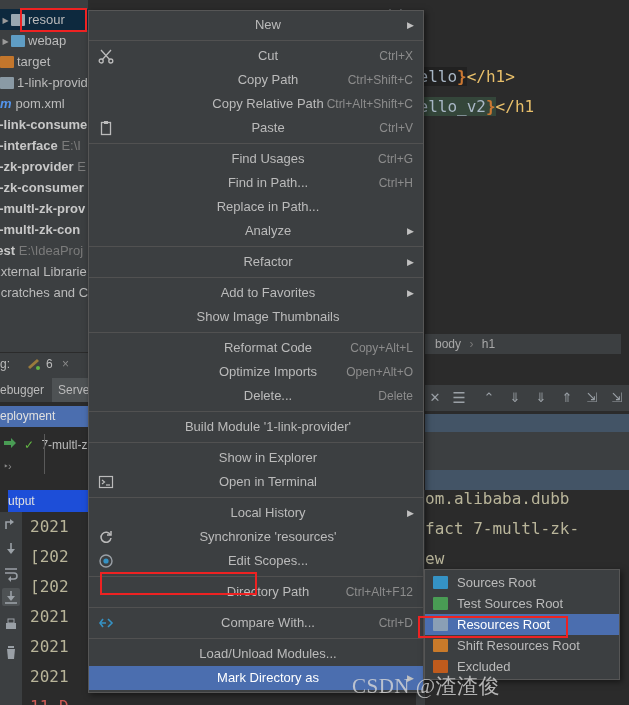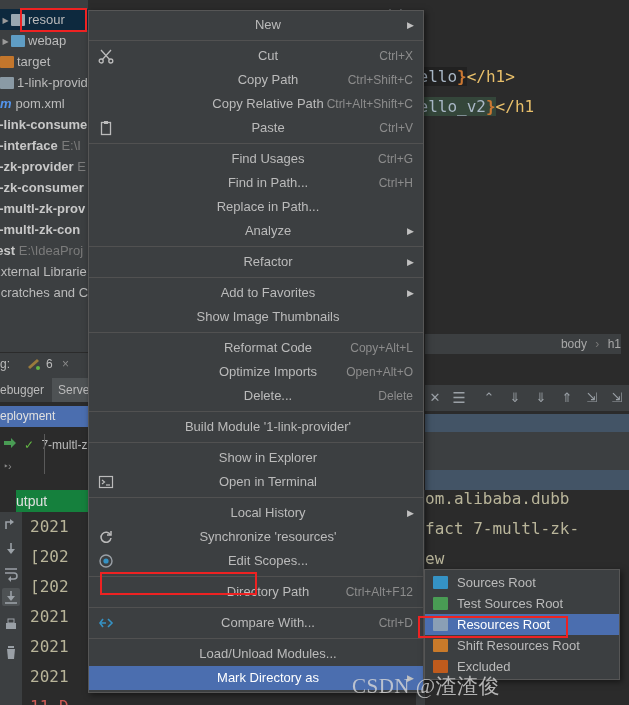--- a/index.html
+++ b/index.html
@@ -13,21 +13,21 @@
   .abs{position:absolute;}
 
   
   #editor{left:0;top:0;width:629px;height:705px;background:#2b2b2b;}
   #editor-code{position:absolute;left:380px;top:2px;font-family:"DejaVu Sans Mono",monospace;font-size:16px;line-height:30px;white-space:pre;color:#a9b7c6;}
   .tag{color:#e8bf6a;}
   .el-lt{color:#a9b7c6;}
   .dollar{color:#cc7832;font-weight:bold;}
   .hl-dark{background:#212121;}
   .hl-green{background:#34463a;}
-  #editor-breadcrumb{left:425px;top:334px;width:196px;height:20px;background:#3c3f41;color:#a8a8a8;font-size:12px;line-height:20px;padding-left:10px;box-sizing:border-box;text-align:right;}
+  #editor-breadcrumb{left:425px;top:334px;width:196px;height:20px;background:#3c3f41;color:#a8a8a8;font-size:12px;line-height:20px;padding-left:10px;box-sizing:border-box;}
   #editor-breadcrumb .sep{color:#777;margin:0 5px;}
 
   
   #ed-gutter-num{left:385px;top:4px;color:#606366;font-family:"DejaVu Sans Mono",monospace;font-size:15px;}
 
   
   #project-tree{left:0;top:0;width:88px;height:352px;background:#3c3f41;}
   .tree-row{height:21px;line-height:21px;white-space:nowrap;overflow:hidden;font-size:13px;color:#bbbbbb;position:relative;}
   .tree-row.sel{background:#0d293e;}
   .tree-row .arrow{display:inline-block;width:11px;text-align:center;color:#9a9a9a;font-size:8px;vertical-align:middle;}
@@ -41,21 +41,21 @@
   .mvn{color:#5394ec;font-style:italic;font-weight:bold;}
 
   
   #run-tabstrip{left:0;top:352px;width:88px;height:26px;background:#3c3f41;border-top:1px solid #2b2b2b;}
   #run-tabstrip .t{position:absolute;left:0;top:4px;font-size:12px;color:#bbb;}
   #tab-row{left:0;top:378px;width:88px;height:24px;background:#3c3f41;}
   #tab-debugger{position:absolute;left:0;top:0;height:24px;line-height:24px;font-size:12px;color:#bbb;}
   #tab-server{position:absolute;left:52px;top:0;height:24px;line-height:24px;padding:0 6px;font-size:12px;color:#bbb;background:#4e5254;}
   #deployment-row{left:0;top:406px;width:88px;height:21px;line-height:21px;background:#4b6eaf;color:#e0e0e0;font-size:12px;}
   #tree2-row{left:0;top:434px;width:88px;height:22px;line-height:22px;font-size:12px;color:#bbb;}
-  #output-row{left:16px;top:490px;width:88px;height:22px;line-height:22px;background:#15803d;color:#e0e0e0;font-size:14px;}
+  #output-row{left:8px;top:490px;width:88px;height:22px;line-height:22px;background:#1d4ed8;color:#e0e0e0;font-size:12px;}
 
   
   #console{left:0;top:512px;width:88px;height:193px;background:#2b2b2b;}
   #console-gutter{position:absolute;left:0;top:0;width:22px;height:193px;background:#3c3f41;}
   #console-text{position:absolute;left:30px;top:0;font-family:"DejaVu Sans Mono",monospace;font-size:16px;line-height:30px;color:#b9b59a;white-space:pre;}
   #console-text .red{color:#cf5b56;}
 
   
   .gut-ico{position:absolute;left:2px;width:18px;height:18px;color:#9aa0a6;}
 

